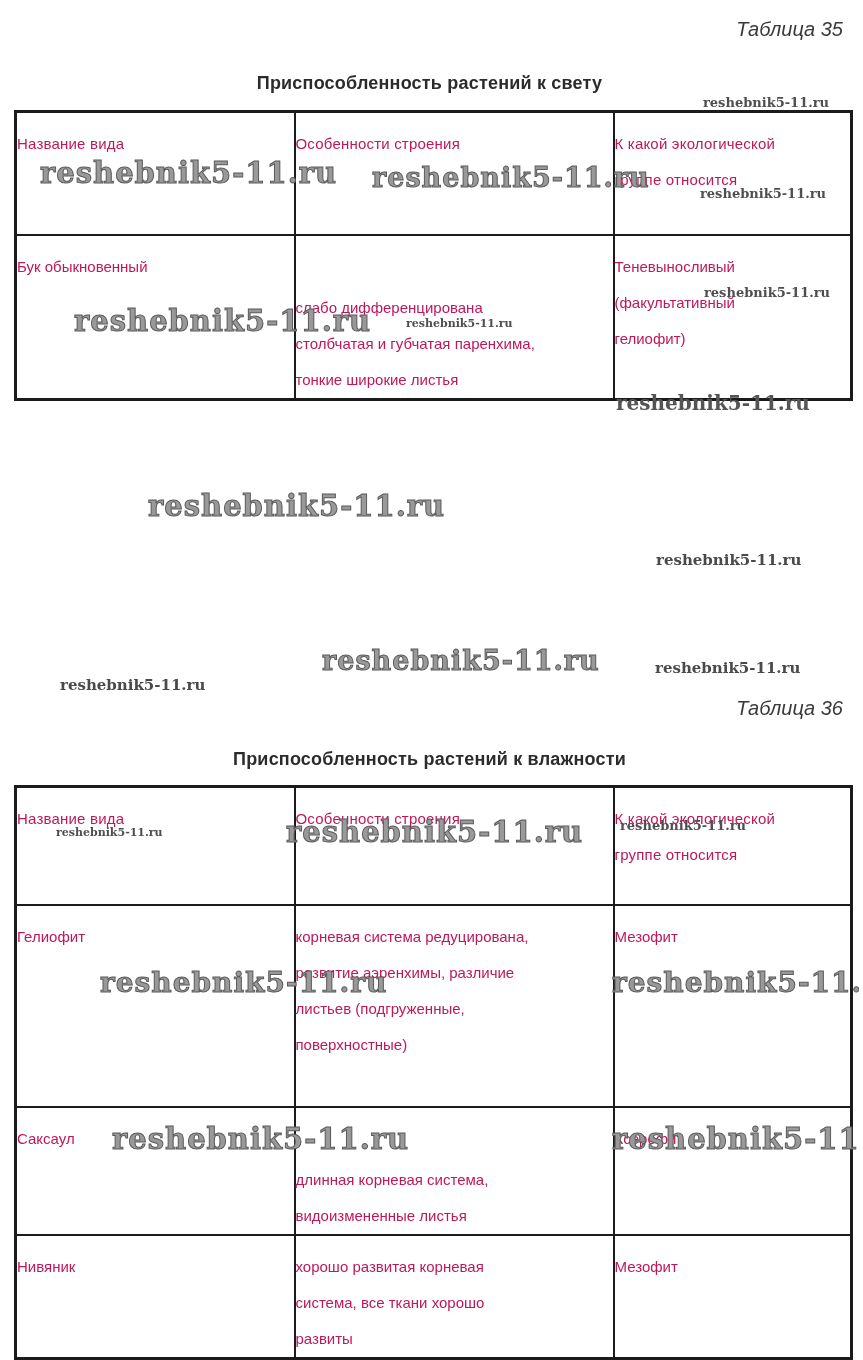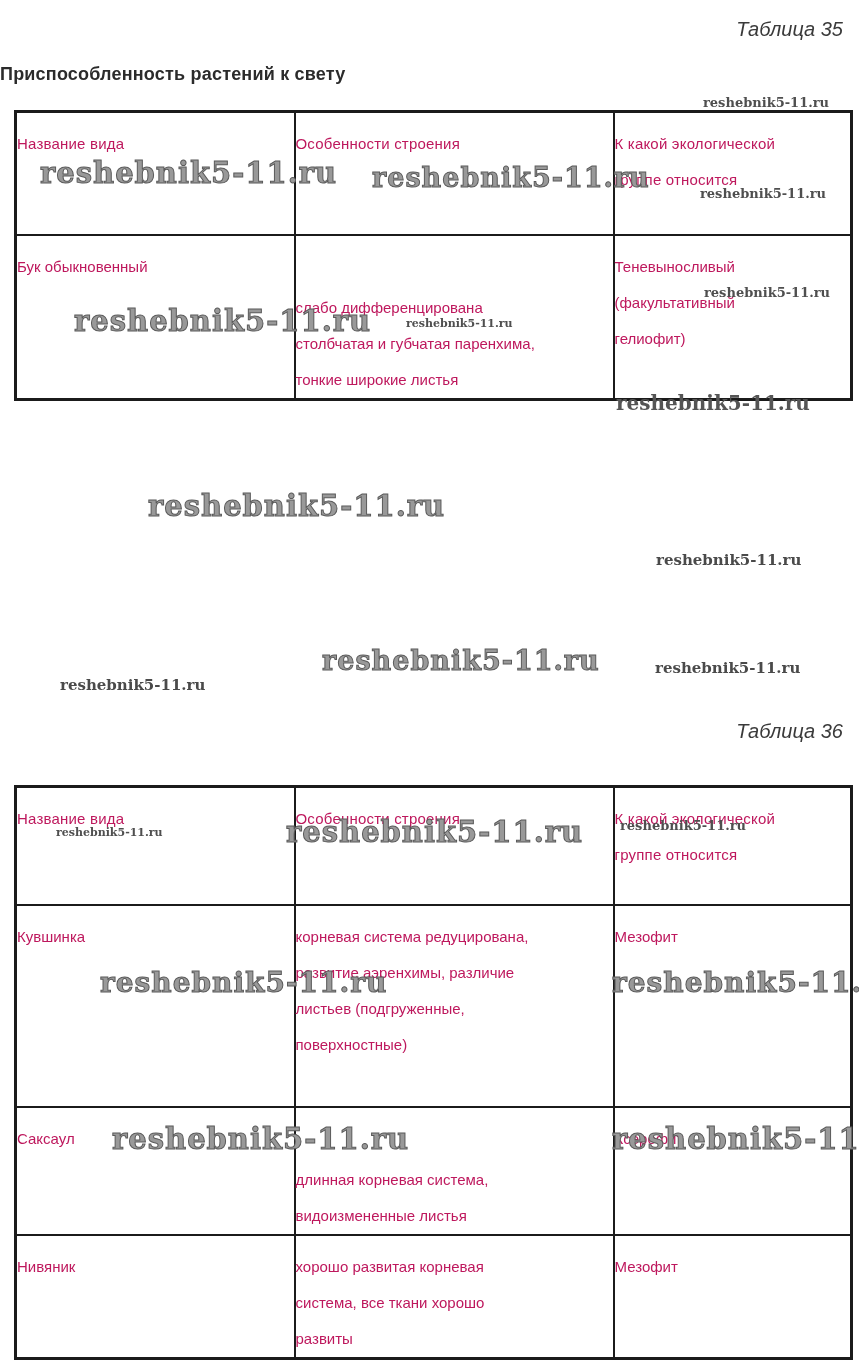--- a/index.html
+++ b/index.html
@@ -11,25 +11,26 @@
     font-family:"Liberation Sans", sans-serif;
     color:#454545;
     overflow:hidden;
   }
   .caption {
     position:absolute; right:16px;
     font-style:italic; font-size:20px; color:#3a3a3a;
     font-family:"Liberation Sans", sans-serif;
   }
   .caption35 { top:18px; }
-  .caption36 { top:720px; }
+  .caption36 { top:697px; }
   .doc-title {
     position:absolute; left:0; width:100%;
-    font-weight:bold; font-size:18px; color:#2b2b2b;
+    text-align:center; font-weight:bold; font-size:18px; color:#2b2b2b;
     letter-spacing:0.2px;
+    margin-top:9px;
   }
   .title35 { top:64px; }
   .title36 { top:740px; }
   table.grid {
     position:absolute; left:14px; width:836px;
     border-collapse:collapse; table-layout:fixed;
     border:3px solid #1b1b1b;
   }
   .t35 { top:110px; }
   .t36 { top:785px; }
@@ -93,35 +94,36 @@
     </tr>
     <tr style="height:160px">
       <td><span class="cellw">Бук обыкновенный</span></td>
       <td><span class="cellw w245">слабо дифференцирована столбчатая и губчатая паренхима, тонкие широкие листья</span></td>
       <td><span class="cellw w150">Теневыносливый (факультативный гелиофит)</span></td>
     </tr>
   </tbody>
     </table>
 
   <div class="caption caption36">Таблица 36</div>
+  <div class="doc-title title36">Приспособленность растений к влажности</div>
 
   <table class="grid t36">
     <colgroup>
         <col class="col-name">
         <col class="col-feat">
         <col class="col-group">
       </colgroup>
     <tbody>
         <tr style="height:118px">
       <td class="hdr"><span class="cellw">Название вида</span></td>
       <td class="hdr"><span class="cellw">Особенности строения</span></td>
       <td class="hdr"><span class="cellw w-hdr3">К какой экологической группе относится</span></td>
     </tr>
     <tr style="height:202px">
-      <td><span class="cellw">Кувшинка</span></td>
+      <td><span class="cellw">Гелиофит</span></td>
       <td><span class="cellw w235">корневая система редуцирована, развитие аэренхимы, различие листьев (подгруженные, поверхностные)</span></td>
       <td><span class="cellw">Мезофит</span></td>
     </tr>
     <tr style="height:87px">
       <td><span class="cellw">Саксаул</span></td>
       <td><span class="cellw w245">длинная корневая система, видоизмененные листья</span></td>
       <td><span class="cellw">Ксерофит</span></td>
     </tr>
     <tr style="height:123px">
       <td><span class="cellw">Нивяник</span></td>

